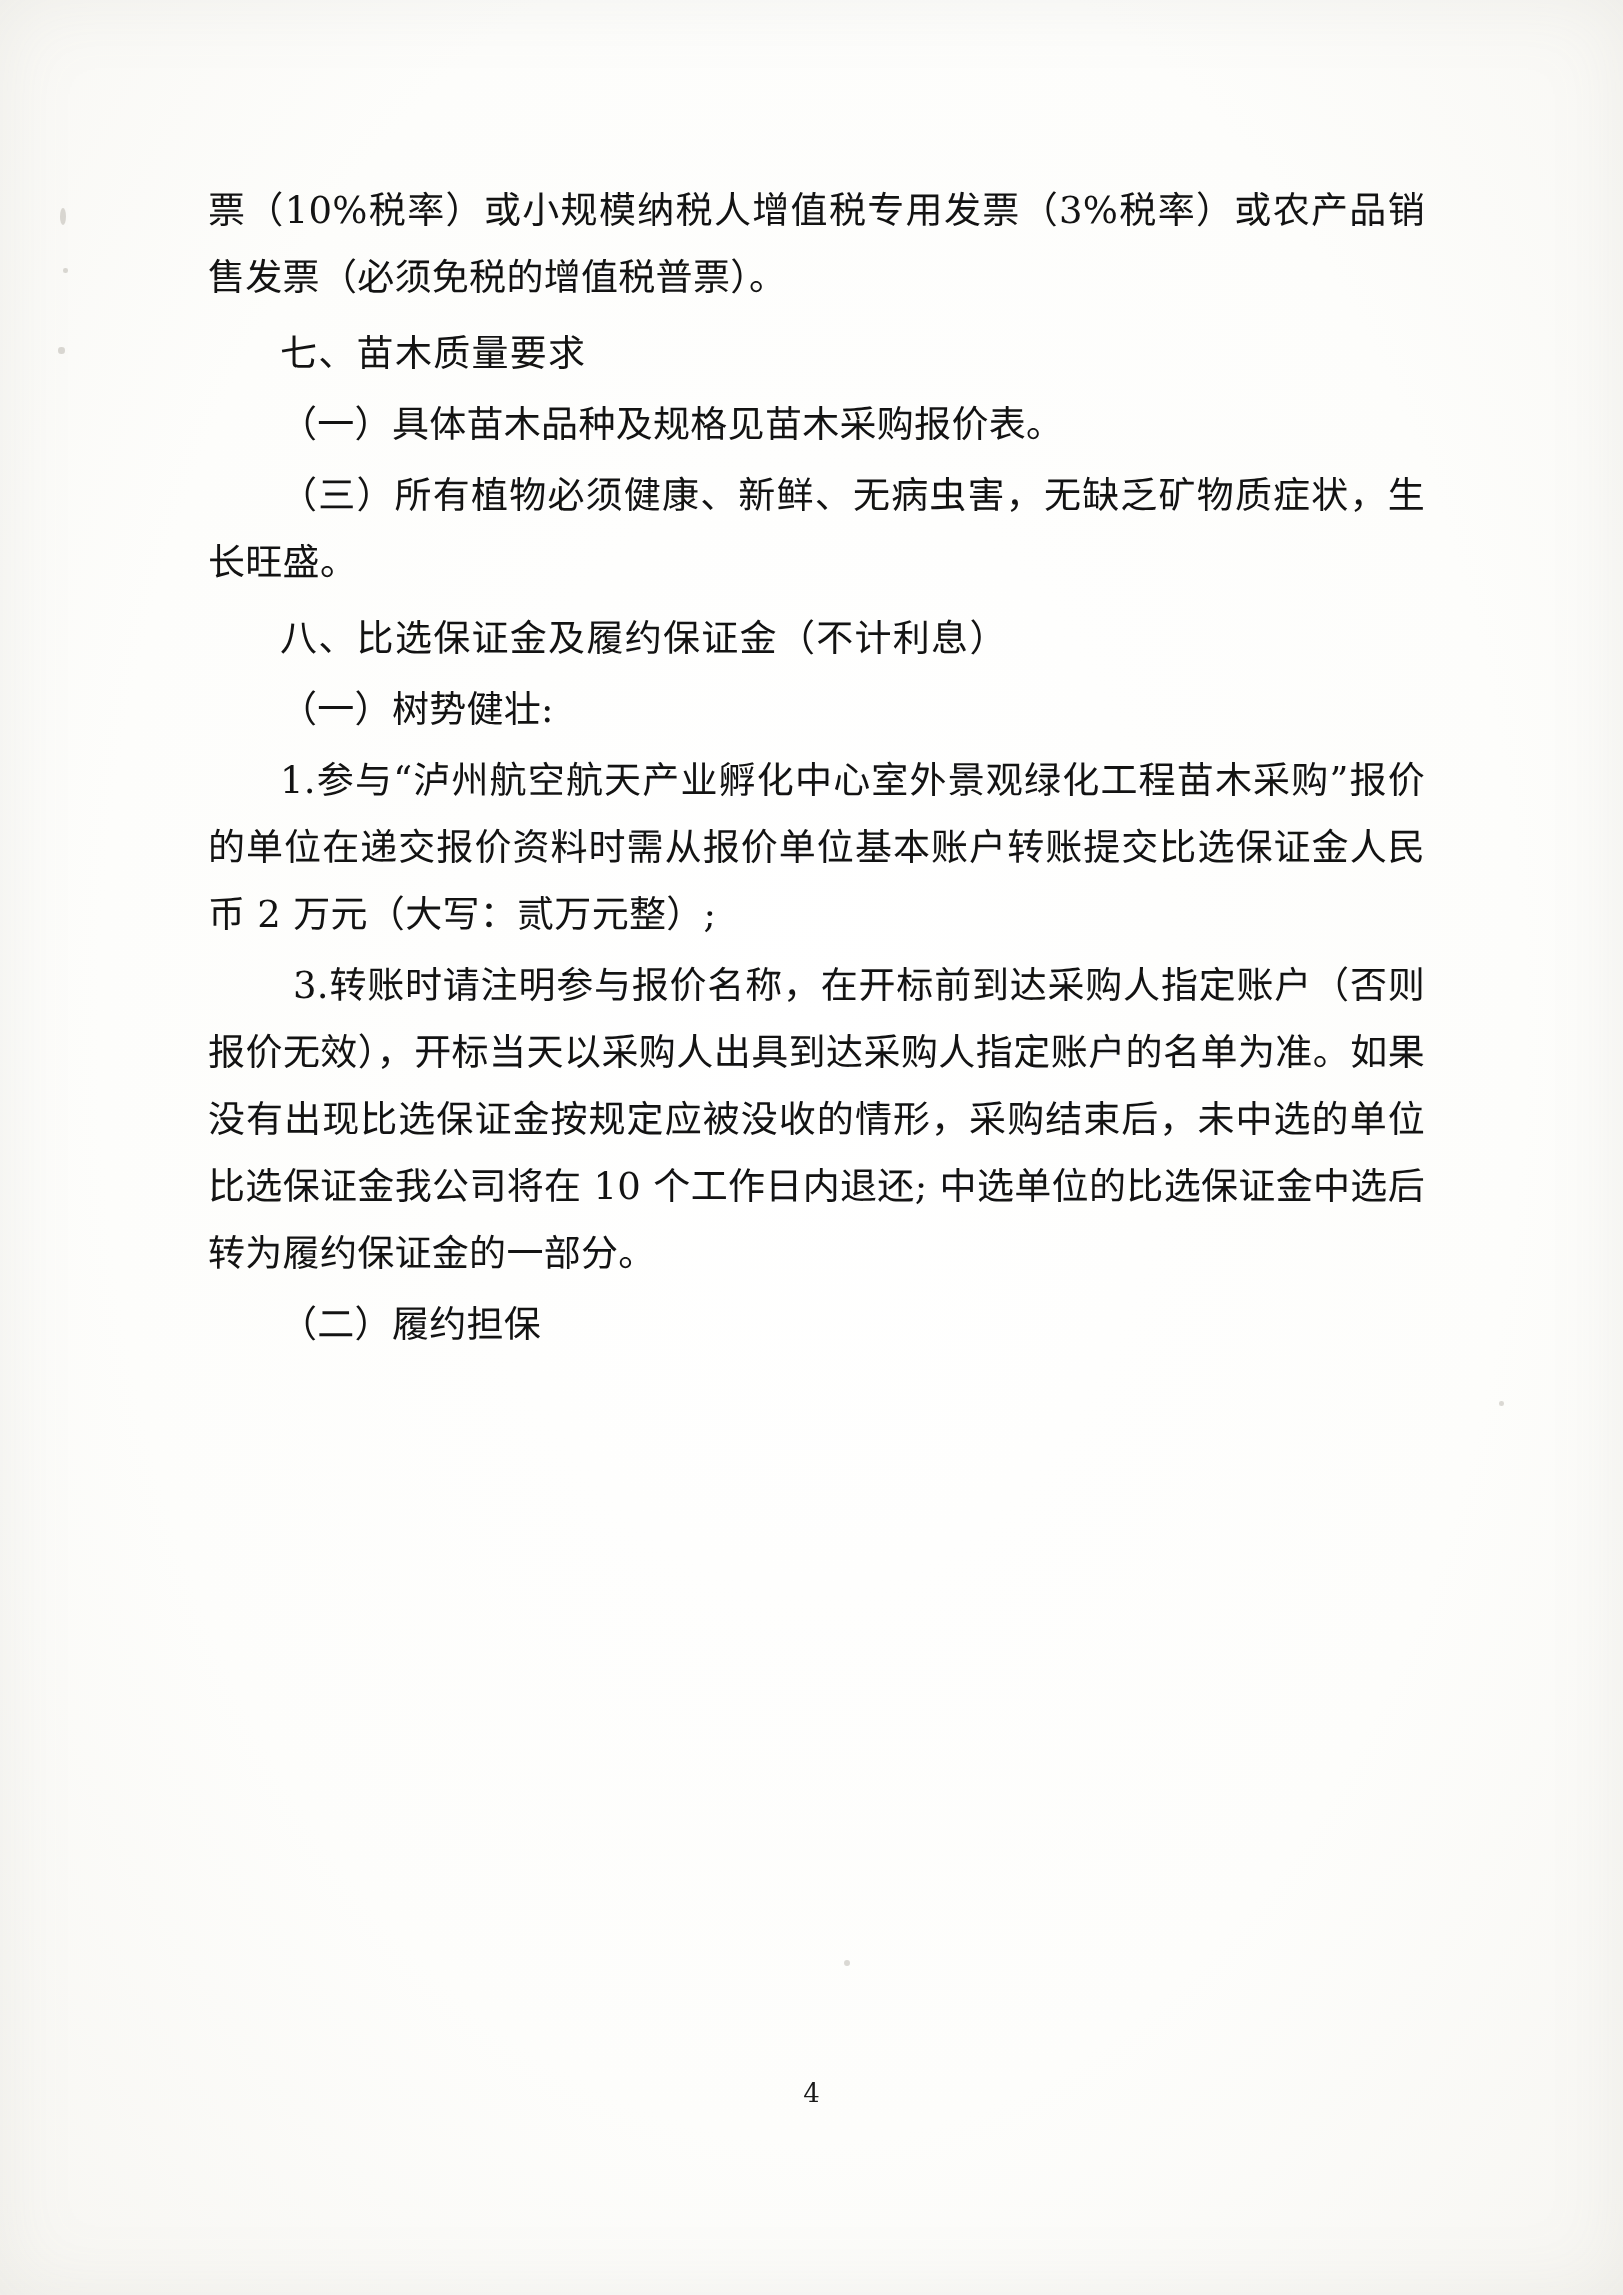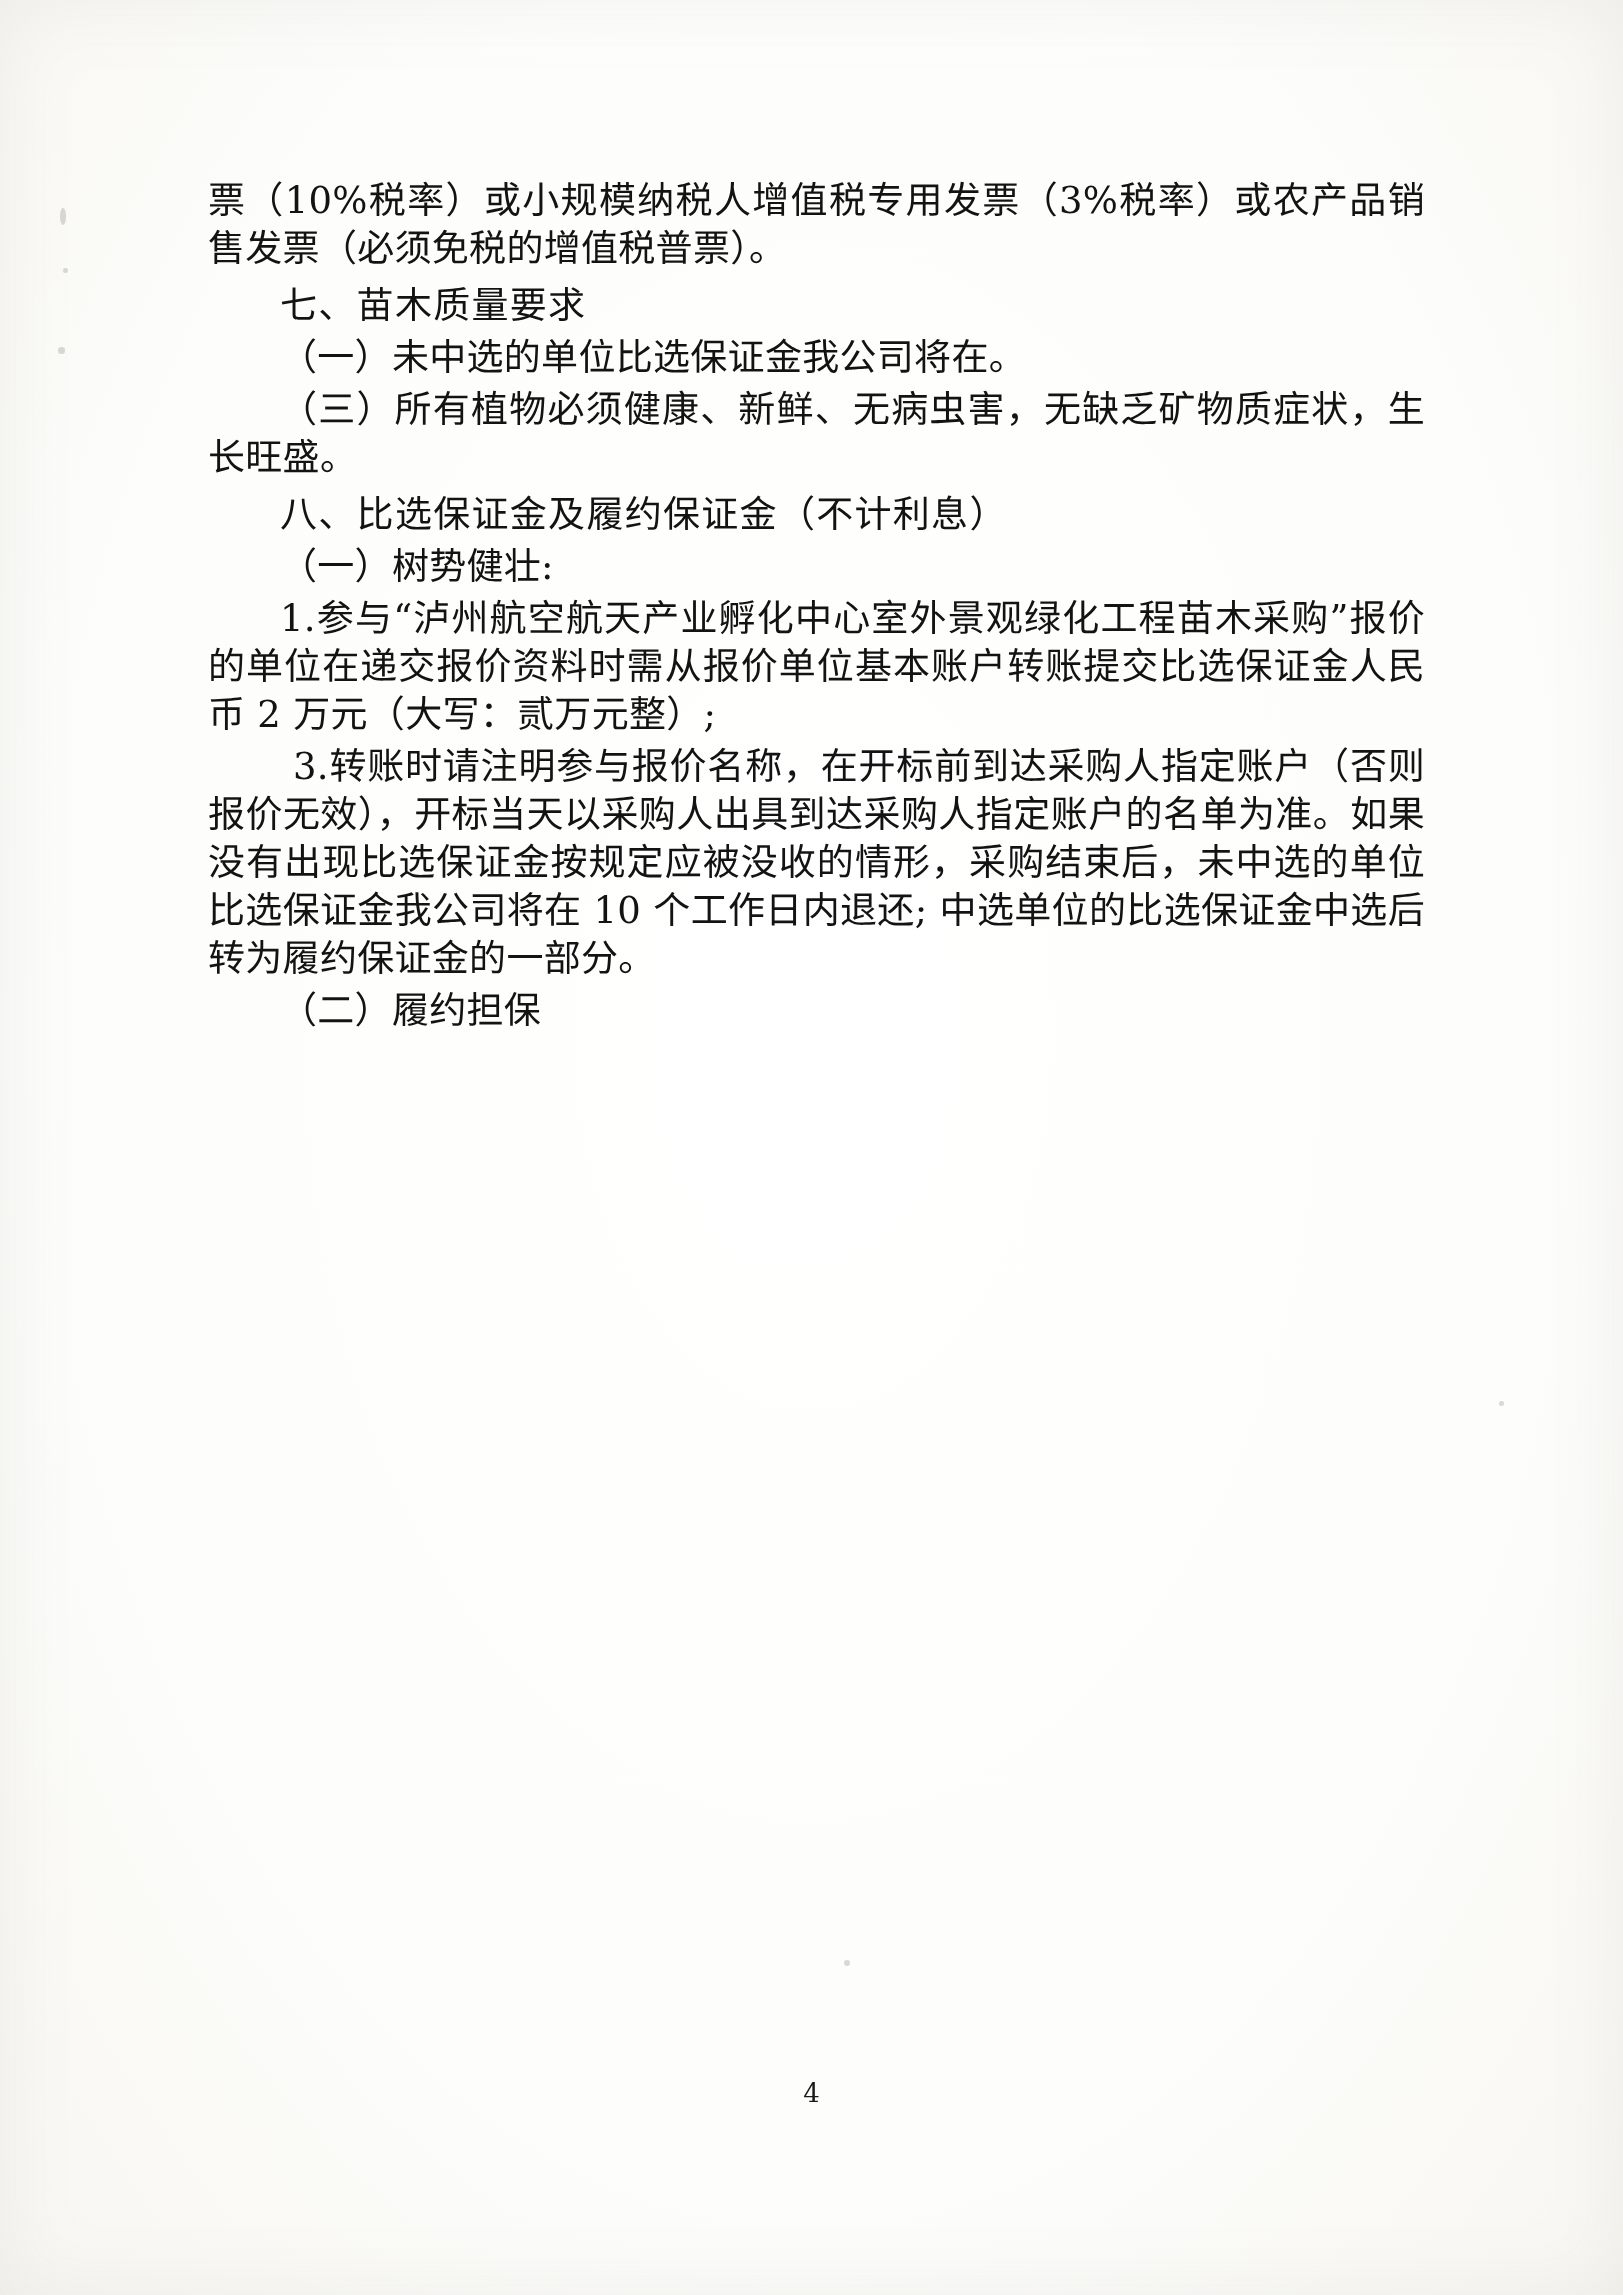--- a/index.html
+++ b/index.html
@@ -44,21 +44,21 @@
   .content {
     position: absolute;
     left: 208px;
     top: 177px;
     width: 1217px;
   }
 
   p {
     margin: 0;
     font-size: 37px;
-    line-height: 48px;
+    line-height: 67px;
     letter-spacing: 0.3px;
     text-align: justify;
     text-justify: inter-character;
     font-family: "DejaVu Serif", "Liberation Serif", serif;
     color: #131313;
   }
 
   .indent {
     text-indent: 72px;
   }
@@ -99,21 +99,21 @@
   <span class="speck" style="left:58px; top:347px; width:6.5px; height:6.5px;"></span>
   <span class="speck" style="left:844px; top:1960px; width:5.9px; height:5.9px;"></span>
   <span class="speck" style="left:1499px; top:1401px; width:4.6px; height:4.6px;"></span>
 
   <div class="content">
 
     <p class="body">票（10%税率）或小规模纳税人增值税专用发票（3%税率）或农产品销售发票（必须免税的增值税普票）。</p>
 
     <p class="heading gap-m">七、苗木质量要求</p>
 
-    <p class="indent gap-s">（一）未中选的单位比选保证金我公司将在。</p>
+    <p class="indent gap-s">（一）具体苗木品种及规格见苗木采购报价表。</p>
 
 
     <p class="indent gap-s">（三）所有植物必须健康、新鲜、无病虫害，无缺乏矿物质症状，生长旺盛。</p>
 
     <p class="heading gap-m">八、比选保证金及履约保证金（不计利息）</p>
 
     <p class="indent gap-s">（一）树势健壮:</p>
 
     <p class="indent gap-s">1.参与“泸州航空航天产业孵化中心室外景观绿化工程苗木采购”报价的单位在递交报价资料时需从报价单位基本账户转账提交比选保证金人民币 2 万元（大写：贰万元整）;</p>
 

